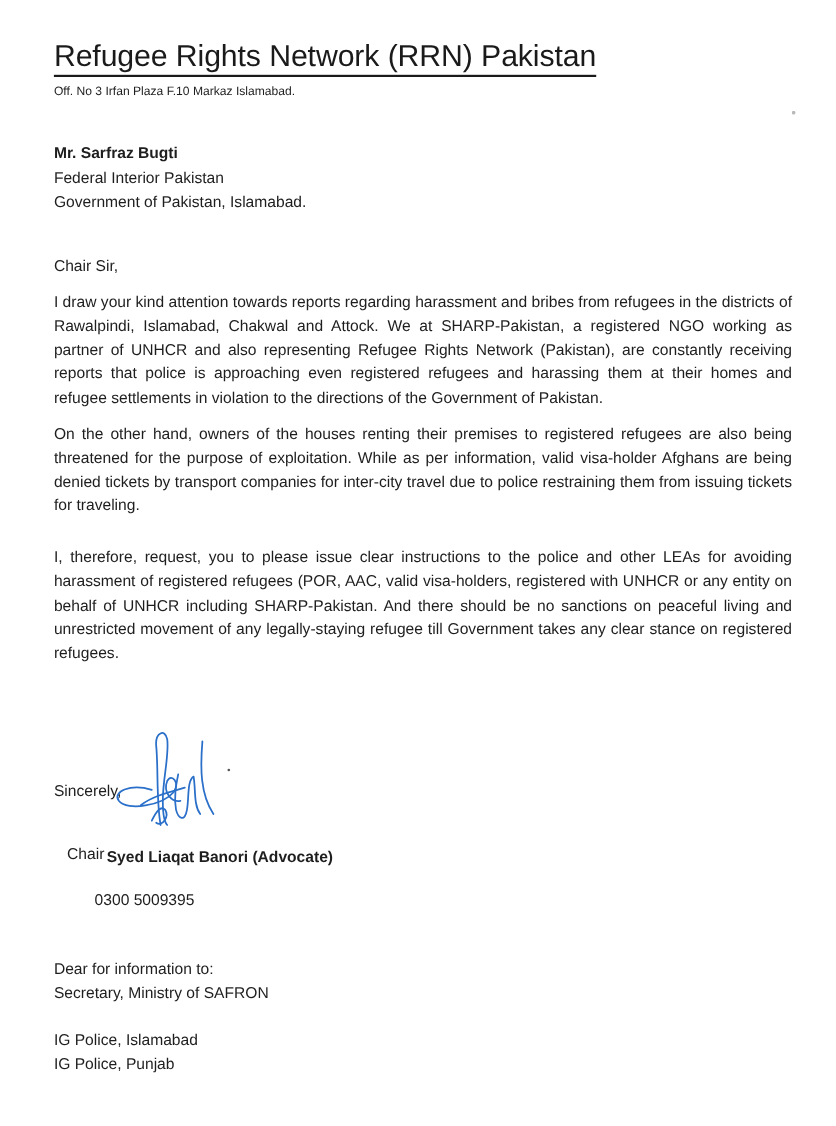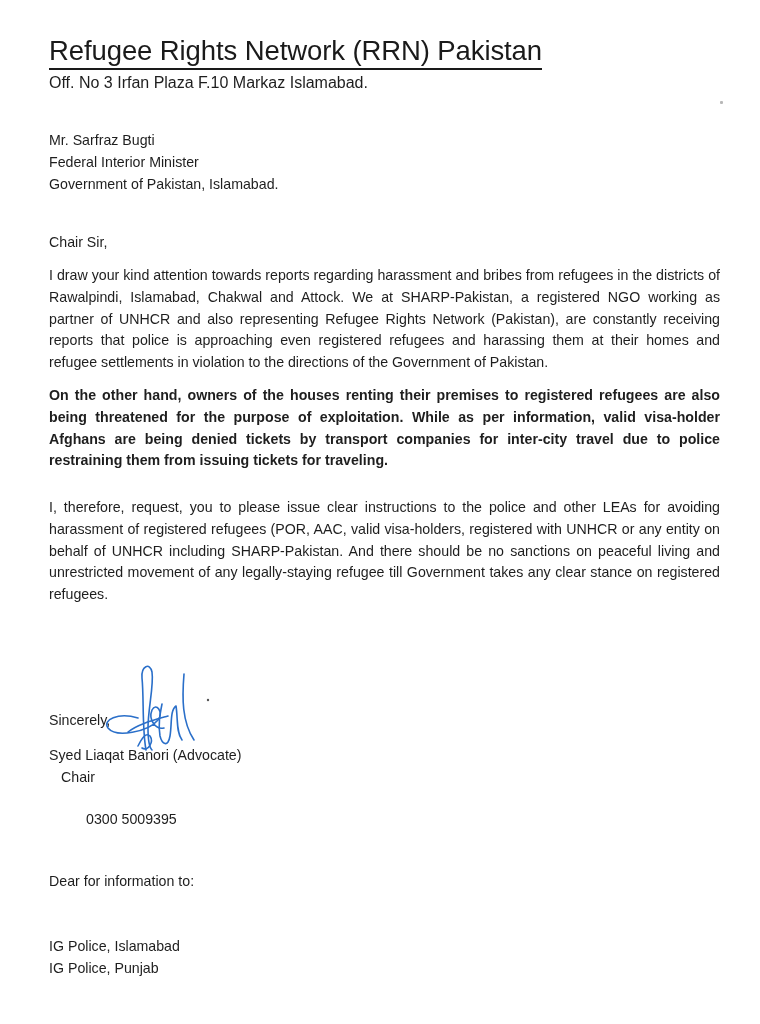--- a/index.html
+++ b/index.html
@@ -10,67 +10,68 @@
   }
   .page { position: absolute; left: 0; top: 0; width: 760px; height: 1024px; }
   .org-title {
     position: absolute; left: 49px; top: 34px;
     font-size: 27.5px; line-height: 34px; color: #1a1a1a;
     border-bottom: 2px solid #1a1a1a; padding-bottom: 0px;
     white-space: nowrap; letter-spacing: -0.1px;
   }
   .org-address {
     position: absolute; left: 49px; top: 74px;
-    font-size: 16px; line-height: 18px; white-space: nowrap;
+    font-size: 11px; line-height: 18px; white-space: nowrap;
   }
   .line { position: absolute; left: 49px; font-size: 14.2px; line-height: 20px; white-space: nowrap; }
-  .bold { font-weight: normal; }
+  .bold { font-weight: bold; }
   .para {
     position: absolute; left: 49px; width: 671px;
     font-size: 14.2px; line-height: 21.8px; text-align: justify;
     hyphens: none;
   }
   sup { font-size: 9px; line-height: 0; vertical-align: super; }
   .signature { position: absolute; left: 98px; top: 658px; width: 120px; height: 100px; }
   .speck { position: absolute; left: 720px; top: 101px; width: 3px; height: 3px; background: #b8b8b8; border-radius: 1px; }
 </style>
 </head>
 <body>
 
 <div class="page">
 
   <div class="org-title">Refugee Rights Network (RRN) Pakistan</div>
   <div class="org-address">Off. No 3 Irfan Plaza F.10 Markaz Islamabad.</div>
   <div class="speck"></div>
 
   <div class="line bold" style="top:130px;">Mr. Sarfraz Bugti</div>
-  <div class="line" style="top:152px;">Federal Interior Minister</div>
+  <div class="line" style="top:152px;">Federal Interior Pakistan</div>
   <div class="line" style="top:174px;">Government of Pakistan, Islamabad.</div>
 
   <div class="line" style="top:232px;">Chair Sir,</div>
 
   <div class="para" style="top:265px;">I draw your kind attention towards reports regarding harassment and bribes from refugees in the districts of Rawalpindi, Islamabad, Chakwal and Attock. We at SHARP-Pakistan, a registered NGO working as partner of UNHCR and also representing Refugee Rights Network (Pakistan), are constantly receiving reports that police is approaching even registered refugees and harassing them at their homes and refugee settlements in violation to the directions of the Government of Pakistan.</div>
-  <div class="para" style="top:385px;font-weight:bold;">On the other hand, owners of the houses renting their premises to registered refugees are also being threatened for the purpose of exploitation. While as per information, valid visa-holder Afghans are being denied tickets by transport companies for inter-city travel due to police restraining them from issuing tickets for traveling.</div>
+  <div class="para" style="top:385px;">On the other hand, owners of the houses renting their premises to registered refugees are also being threatened for the purpose of exploitation. While as per information, valid visa-holder Afghans are being denied tickets by transport companies for inter-city travel due to police restraining them from issuing tickets for traveling.</div>
   <div class="para" style="top:497px;">I, therefore, request, you to please issue clear instructions to the police and other LEAs for avoiding harassment of registered refugees (POR, AAC, valid visa-holders, registered with UNHCR or any entity on behalf of UNHCR including SHARP-Pakistan. And there should be no sanctions on peaceful living and unrestricted movement of any legally-staying refugee till Government takes any clear stance on registered refugees.</div>
 
   <div class="line" style="top:662px;margin-top:48px;">Sincerely,</div>
 
   <svg class="signature" viewBox="0 0 120 100">
     <g fill="none" stroke="#2a6fc9" stroke-width="1.6" stroke-linecap="round" stroke-linejoin="round">
       <path d="M48 92 C44 70 46 40 44 20 C43 8 52 4 54 14 C56 28 50 50 50 70 C50 82 52 90 54 92"></path>
       <path d="M40 60 C20 54 4 62 10 70 C18 80 50 74 60 62 C66 54 58 44 54 52 C50 62 58 72 66 70"></path>
       <path d="M30 74 C40 66 56 62 70 58"></path>
       <path d="M64 46 C62 56 60 66 62 78 C64 86 70 90 72 78 C74 66 72 52 78 48 C80 60 78 74 84 82"></path>
       <path d="M86 16 C84 40 84 64 96 82"></path>
       <path d="M40 88 C44 80 48 74 52 78 C56 84 50 94 44 90"></path>
     </g>
     <circle cx="110" cy="42" r="1.2" fill="#555"></circle>
   </svg>
 
-  <div class="line bold" style="top:745px;">Syed Liaqat Banori (Advocate)</div>
+  <div class="line bold" style="top:770px;margin-left:48px;">Syed Liaqat Banori (Advocate)</div>
   <div class="line" style="top:767px;margin-left:12px;">Chair</div>
   <div class="line" style="top:809px;margin-left:37px;">0300 5009395</div>
 
   <div class="line" style="top:871px;">Dear for information to:</div>
+  <div class="line" style="top:893px;">Secretary, Ministry of SAFRON</div>
   <div class="line" style="top:936px;">IG Police, Islamabad</div>
   <div class="line" style="top:958px;">IG Police, Punjab</div>
 
 </div>
 
 </body></html>

